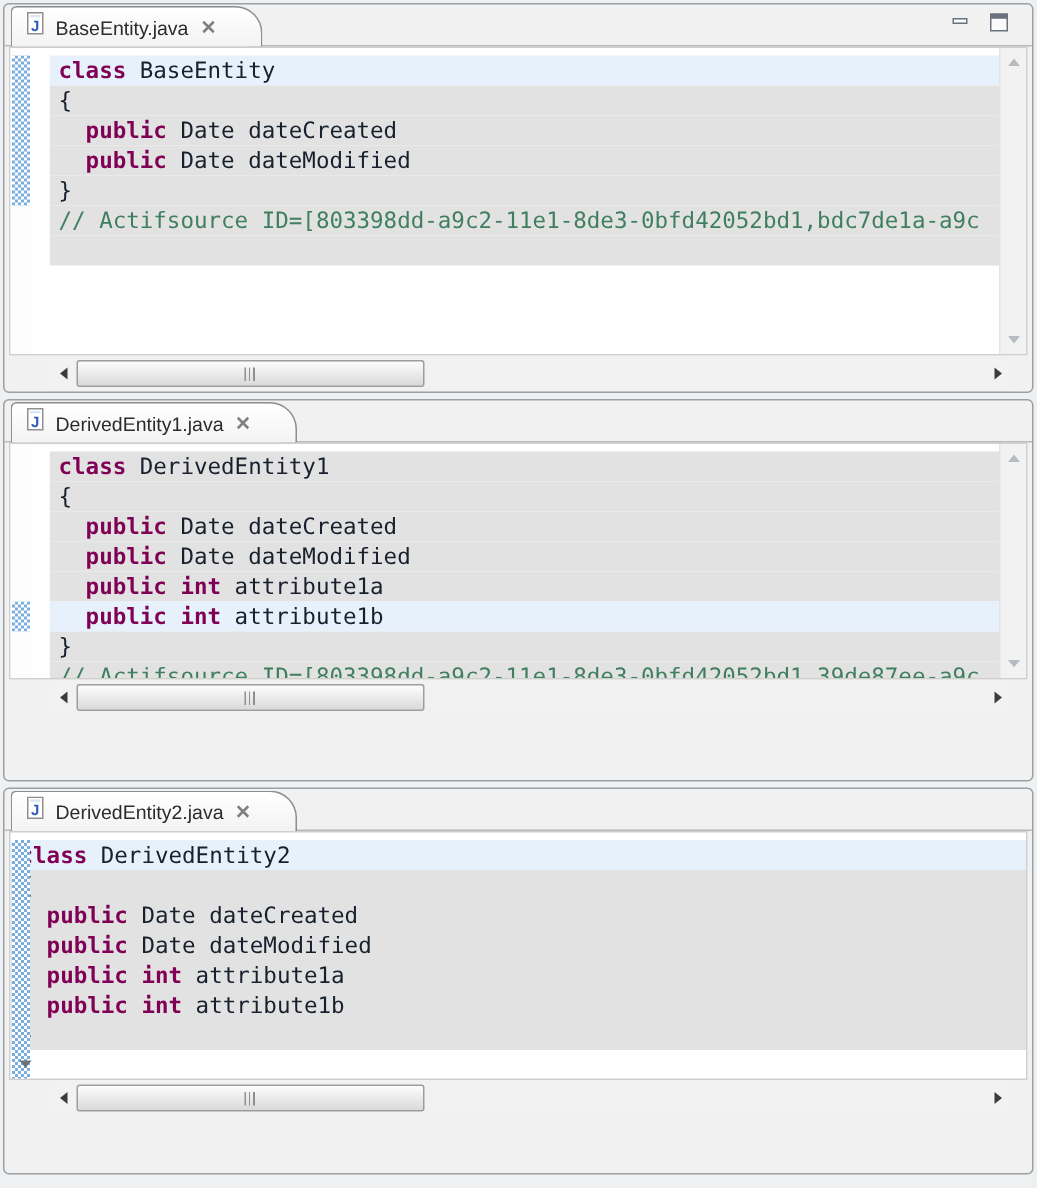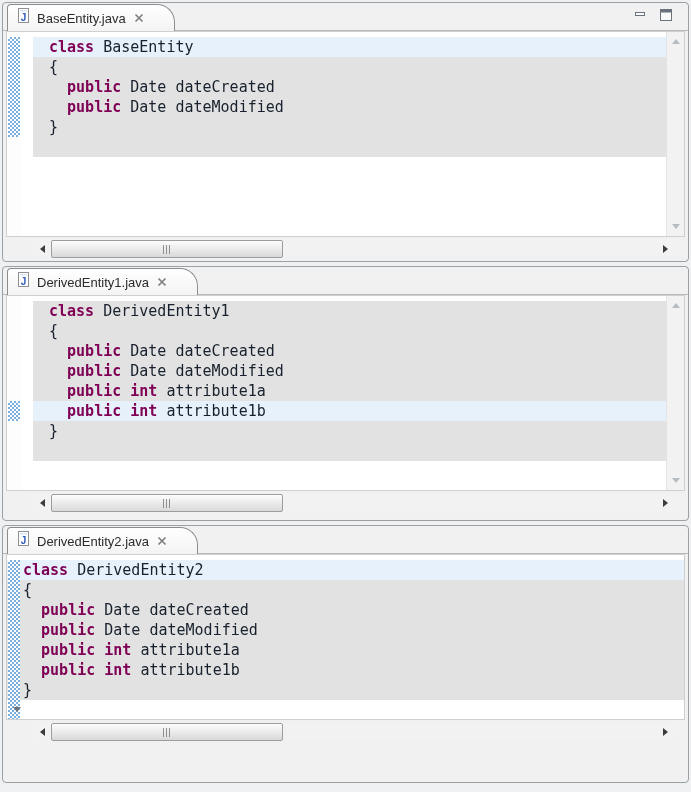--- a/index.html
+++ b/index.html
@@ -19,21 +19,21 @@
   
   .editor{margin:0 3px;box-sizing:border-box;border:1px solid #cfcfcf;background:#ffffff;
     display:flex;overflow:hidden;}
   .ruler{width:14px;position:relative;background:#fdfdfd;flex:0 0 auto;}
   .hatch{position:absolute;left:1px;right:1px;
     background:conic-gradient(#7aaede 25%,#ffffff 0 50%,#7aaede 0 75%,#ffffff 0);
     background-size:4px 4px;}
   .gutter{width:12px;background:#ffffff;flex:0 0 auto;}
   .code{flex:1 1 auto;overflow:hidden;padding-top:5px;
     font-family:"DejaVu Sans Mono","Liberation Mono",monospace;font-size:15px;}
-  .line{height:20px;line-height:20px;white-space:pre;padding-left:16px;}
+  .line{height:20px;line-height:20px;white-space:pre;padding-left:6px;}
   .bg-block{background:#e2e2e2;}
   .bg-current{background:#e6f1fc;}
   .kw{color:#7f0055;font-weight:bold;}
   .pl{color:#17202c;}
   .cm{color:#3f7f5f;}
   
   .vscroll{width:17px;flex:0 0 auto;background:#f2f2f2;position:relative;border-left:1px solid #e4e4e4;}
   .vArrow{position:absolute;left:0;width:17px;height:17px;display:flex;align-items:center;justify-content:center;}
   .vArrow.up{top:1px}.vArrow.down{bottom:1px}
   .tri-up{width:0;height:0;border-left:4px solid transparent;border-right:4px solid transparent;
@@ -101,20 +101,21 @@
       <div class="ruler">
         <div class="hatch" style="top: 5px; height: 100px;"></div>
       </div>
       <div class="gutter"></div>
       <div class="code">
           <div class="line bg-current"><span class="kw">class</span><span class="pl"> BaseEntity</span></div>
           <div class="line bg-block"><span class="pl">{</span></div>
           <div class="line bg-block"><span class="pl">  </span><span class="kw">public</span><span class="pl"> Date dateCreated</span></div>
           <div class="line bg-block"><span class="pl">  </span><span class="kw">public</span><span class="pl"> Date dateModified</span></div>
           <div class="line bg-block"><span class="pl">}</span></div>
+          <div class="line bg-block"><span class="cm">// Actifsource ID=[803398dd-a9c2-11e1-8de3-0bfd42052bd1,bdc7de1a-a9c</span></div>
           <div class="line bg-block"></div>
         </div>
       <div class="vscroll">
         <div class="vArrow up disabled">
             <span class="tri-up"></span>
           </div>
 
         <div class="vArrow down disabled">
             <span class="tri-down"></span>
           </div>
@@ -147,33 +148,34 @@
         </span>
         <span class="tab-label">DerivedEntity1.java</span>
         <span class="close-icon">
           <svg width="10" height="10" viewBox="0 0 10 10">
             <path d="M1.5 1.5 L8.5 8.5 M8.5 1.5 L1.5 8.5" stroke="#808080" stroke-width="1.7"></path>
           </svg>
         </span>
       </div>
 
     </div>
-    <div class="editor" style="height: 196px;">
+    <div class="editor" style="height: 158px;">
       <div class="ruler">
         <div class="hatch" style="top: 105px; height: 20px;"></div>
       </div>
       <div class="gutter"></div>
       <div class="code">
           <div class="line bg-block"><span class="kw">class</span><span class="pl"> DerivedEntity1</span></div>
           <div class="line bg-block"><span class="pl">{</span></div>
           <div class="line bg-block"><span class="pl">  </span><span class="kw">public</span><span class="pl"> Date dateCreated</span></div>
           <div class="line bg-block"><span class="pl">  </span><span class="kw">public</span><span class="pl"> Date dateModified</span></div>
           <div class="line bg-block"><span class="pl">  </span><span class="kw">public</span><span class="pl"> </span><span class="kw">int</span><span class="pl"> attribute1a</span></div>
           <div class="line bg-current"><span class="pl">  </span><span class="kw">public</span><span class="pl"> </span><span class="kw">int</span><span class="pl"> attribute1b</span></div>
           <div class="line bg-block"><span class="pl">}</span></div>
+          <div class="line bg-block"><span class="cm">// Actifsource ID=[803398dd-a9c2-11e1-8de3-0bfd42052bd1,39de87ee-a9c</span></div>
           <div class="line bg-block"></div>
         </div>
       <div class="vscroll">
         <div class="vArrow up disabled">
             <span class="tri-up"></span>
           </div>
 
         <div class="vArrow down disabled">
             <span class="tri-down"></span>
           </div>

